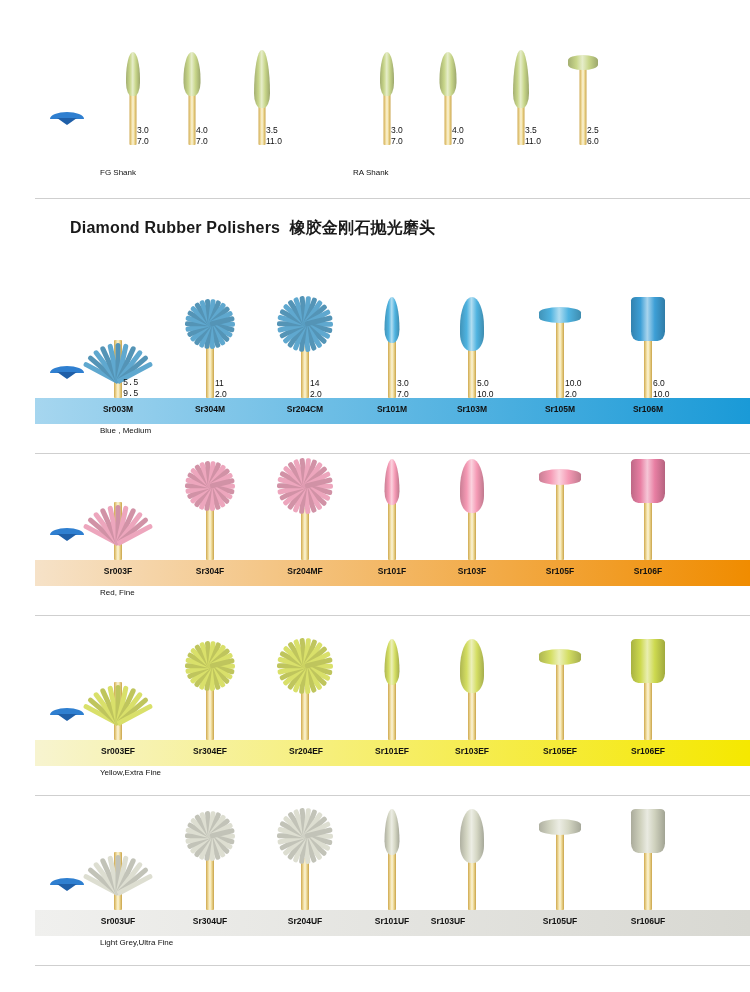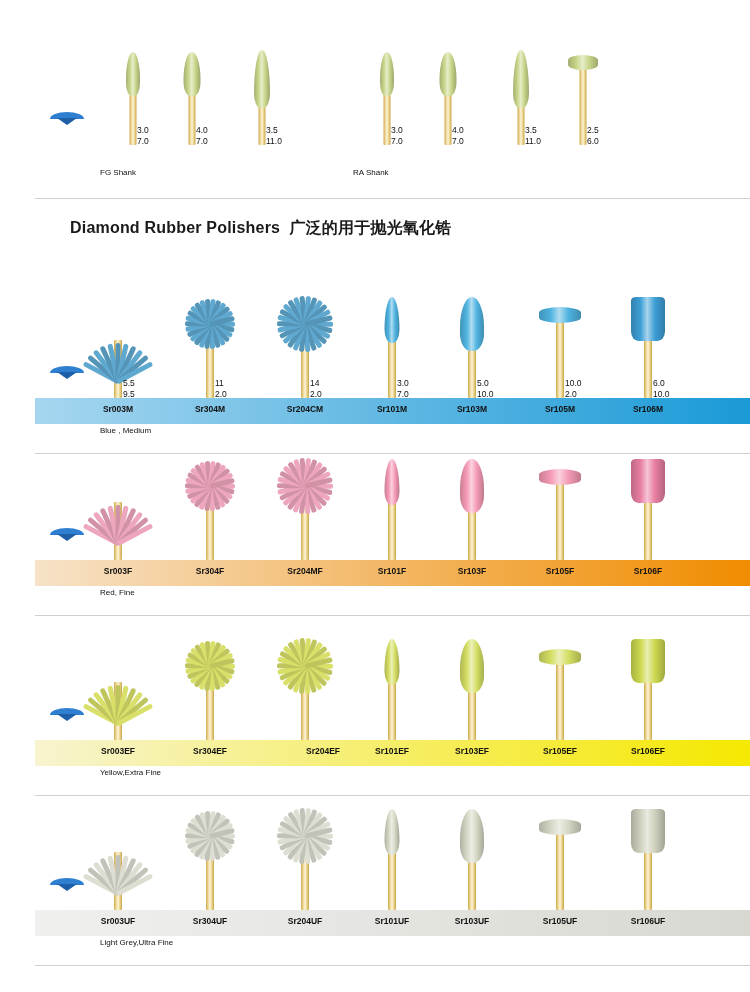--- a/index.html
+++ b/index.html
@@ -205,27 +205,27 @@
       <div class="gem-bot"></div>
   </div>
 
   <div class="band-note" style="left:100px;top:168px;">FG Shank</div>
   <div class="band-note" style="left:353px;top:168px;">RA Shank</div>
 
   <div class="hr" style="top:198px;"></div>
 
   <div class="sec-title" style="left:70px;top:218px;font-size:16px;">
     <span>Diamond Rubber Polishers</span>
-    &nbsp;<span>广泛的用于抛光氧化锆</span>
+    &nbsp;<span>橡胶金刚石抛光磨头</span>
   </div>
 
   <div id="polisher-rows">
       <div class="row" style="top: 290px; height: 108px;">
         <div class="items" style="height: 108px;">
-          <div class="item" style="left: 73px; width: 90px; height: 108px;">
+          <div class="item" style="left: 73px; width: 90px; height: 108px; font-family: Liberation Mono, monospace;">
             <div class="stem" style="bottom: 0px; height: 58px; width: 8px;"></div>
             <div style="position: absolute; left: 50%; transform: translateX(-50%); bottom: 55px; width: 34px; height: 42px;">
               <div class="spokes" style="position: absolute; left: 50%; top: 0px; transform: translateX(-50%); width: 34px; height: 42px;">
                 <i style="left: 50%; top: 100%; width: 5px; height: 38.64px; transform: translate(-50%, 0px) rotate(-62deg); transform-origin: 50% 100%; border-radius: 2.5px 2.5px 1px 1px; position: absolute; background: rgb(95, 168, 207);"></i>
                 <i style="left: 50%; top: 100%; width: 5px; height: 38.64px; transform: translate(-50%, 0px) rotate(-49.6deg); transform-origin: 50% 100%; border-radius: 2.5px 2.5px 1px 1px; position: absolute; background: rgb(84, 148, 182);"></i>
                 <i style="left: 50%; top: 100%; width: 5px; height: 38.64px; transform: translate(-50%, 0px) rotate(-37.2deg); transform-origin: 50% 100%; border-radius: 2.5px 2.5px 1px 1px; position: absolute; background: rgb(95, 168, 207);"></i>
                 <i style="left: 50%; top: 100%; width: 5px; height: 38.64px; transform: translate(-50%, 0px) rotate(-24.8deg); transform-origin: 50% 100%; border-radius: 2.5px 2.5px 1px 1px; position: absolute; background: rgb(84, 148, 182);"></i>
                 <i style="left: 50%; top: 100%; width: 5px; height: 38.64px; transform: translate(-50%, 0px) rotate(-12.4deg); transform-origin: 50% 100%; border-radius: 2.5px 2.5px 1px 1px; position: absolute; background: rgb(95, 168, 207);"></i>
                 <i style="left: 50%; top: 100%; width: 5px; height: 38.64px; transform: translate(-50%, 0px) rotate(0deg); transform-origin: 50% 100%; border-radius: 2.5px 2.5px 1px 1px; position: absolute; background: rgb(84, 148, 182);"></i>
                 <i style="left: 50%; top: 100%; width: 5px; height: 38.64px; transform: translate(-50%, 0px) rotate(12.4deg); transform-origin: 50% 100%; border-radius: 2.5px 2.5px 1px 1px; position: absolute; background: rgb(95, 168, 207);"></i>
@@ -610,21 +610,21 @@
           </div>
         </div>
       </div>
       <div class="marker" style="left: 50px; top: 706px;">
         <div class="gem-top"></div>
         <div class="gem-bot"></div>
       </div>
       <div class="band" style="top: 740px; background: linear-gradient(90deg, rgb(247, 244, 208) 0%, rgb(245, 232, 0) 100%);">
         <div class="code" style="left: 38px; width: 90px;">Sr003EF</div>
         <div class="code" style="left: 130px; width: 90px;">Sr304EF</div>
-        <div class="code" style="left: 243px; width: 90px;">Sr204EF</div>
+        <div class="code" style="left: 226px; width: 90px;">Sr204EF</div>
         <div class="code" style="left: 312px; width: 90px;">Sr101EF</div>
         <div class="code" style="left: 392px; width: 90px;">Sr103EF</div>
         <div class="code" style="left: 480px; width: 90px;">Sr105EF</div>
         <div class="code" style="left: 568px; width: 90px;">Sr106EF</div>
       </div>
       <div class="band-note" style="left: 100px; top: 768px;">Yellow,Extra Fine</div>
       <div class="hr" style="top: 795px;"></div>
       <div class="row" style="top: 790px; height: 120px;">
         <div class="items" style="height: 120px;">
           <div class="item" style="left: 73px; width: 90px; height: 120px;">
@@ -739,21 +739,21 @@
       </div>
       <div class="marker" style="left: 50px; top: 876px;">
         <div class="gem-top"></div>
         <div class="gem-bot"></div>
       </div>
       <div class="band" style="top: 910px; background: linear-gradient(90deg, rgb(240, 240, 238) 0%, rgb(216, 216, 210) 100%);">
         <div class="code" style="left: 38px; width: 90px;">Sr003UF</div>
         <div class="code" style="left: 130px; width: 90px;">Sr304UF</div>
         <div class="code" style="left: 225px; width: 90px;">Sr204UF</div>
         <div class="code" style="left: 312px; width: 90px;">Sr101UF</div>
-        <div class="code" style="left: 392px; width: 90px;">Sr103UF</div>
+        <div class="code" style="left: 368px; width: 90px;">Sr103UF</div>
         <div class="code" style="left: 480px; width: 90px;">Sr105UF</div>
         <div class="code" style="left: 568px; width: 90px;">Sr106UF</div>
       </div>
       <div class="band-note" style="left: 100px; top: 938px;">Light Grey,Ultra Fine</div>
       <div class="hr" style="top: 965px;"></div>
     </div>
 
 </div>
 
 </body></html>

